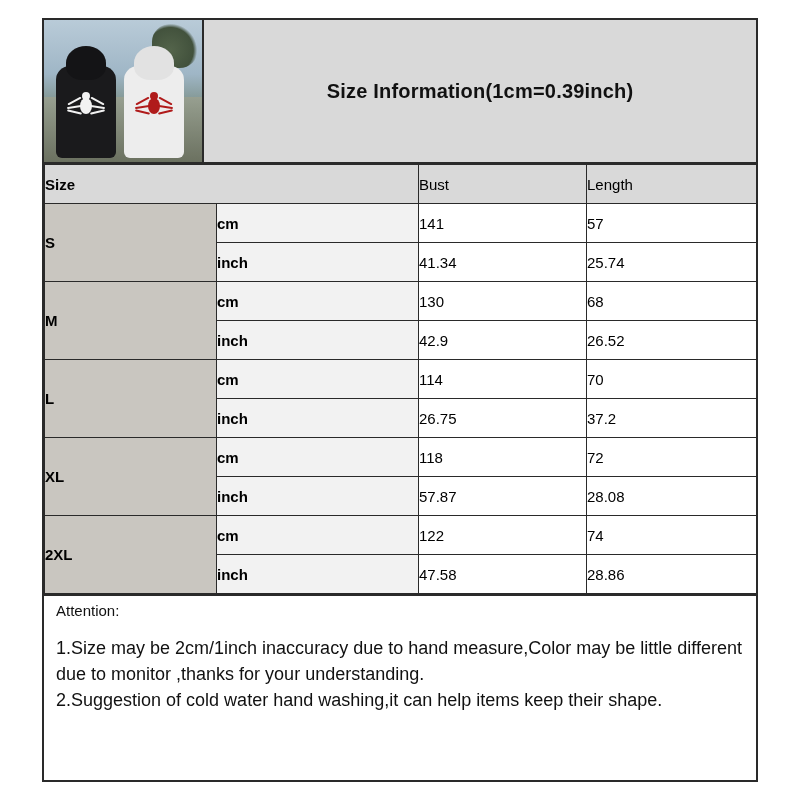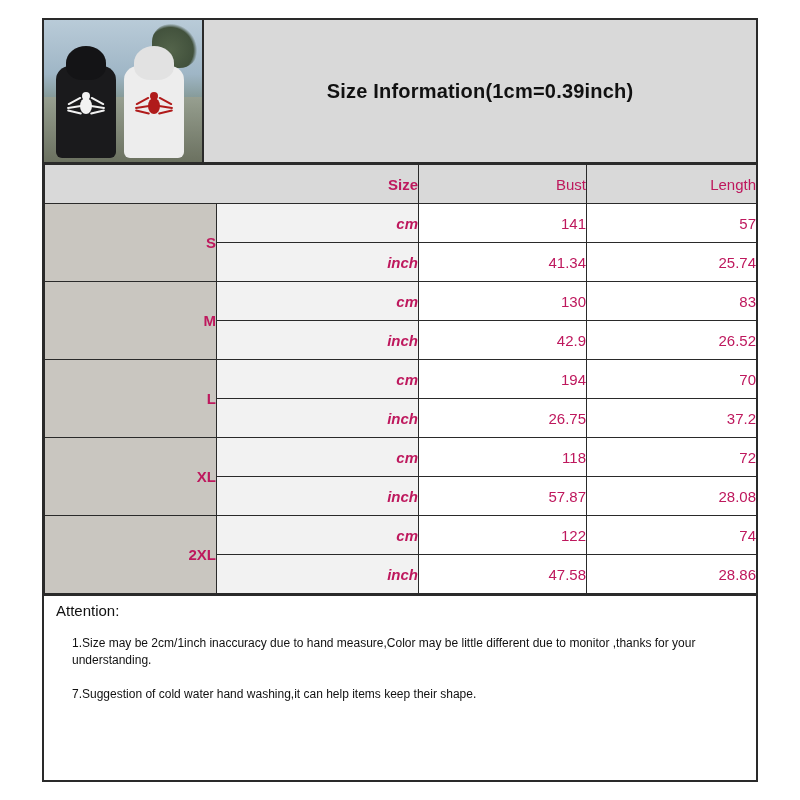--- a/index.html
+++ b/index.html
@@ -145,23 +145,23 @@
     letter-spacing: .2px;
   }
   
   table.size-table {
     border-collapse: collapse;
     width: 100%;
     table-layout: fixed;
   }
   table.size-table td {
     border: 1px solid #2a2a2a;
-    text-align: right;
+    text-align: left;
     font-size: 15px;
-    color: #be185d;
+    color: #000000;
     padding: 0;
     height: 38px;
   }
   .col-size  { width: 172px; }
   .col-unit  { width: 202px; }
   .col-bust  { width: 168px; }
   .col-len   { width: 170px; }
 
   .hdr-size {
     background: #d9d9d9;
@@ -176,41 +176,40 @@
   }
   .size-cell {
     background: #c9c6c0;
     font-size: 16px;
     font-weight: bold;
   }
   .unit-cell {
     background: #f2f2f2;
     font-weight: bold;
     font-size: 14px;
-    font-style: italic;
   }
   .val-cell {
     background: #ffffff;
     font-size: 15px;
   }
   
   .attention {
     flex: 1;
     border-top: 2px solid #2a2a2a;
     padding: 6px 10px 8px 12px;
     box-sizing: border-box;
     background: #ffffff;
   }
   .attention .att-title {
     font-size: 15px;
     margin-bottom: 16px;
   }
   .attention p {
-    margin: 16px;
-    font-size: 12px;
+    margin: 0;
+    font-size: 18px;
     line-height: 1.45;
   }
 </style>
 </head>
 <body>
 
 <div class="page">
   <div class="sheet">
 
     <div class="header-band">
@@ -276,32 +275,32 @@
         <tr>
           <td class="unit-cell">inch</td>
           <td class="val-cell">41.34</td>
           <td class="val-cell">25.74</td>
         </tr>
 
         <tr>
           <td class="size-cell" rowspan="2">M</td>
           <td class="unit-cell">cm</td>
           <td class="val-cell">130</td>
-          <td class="val-cell">83</td>
+          <td class="val-cell">68</td>
         </tr>
         <tr>
           <td class="unit-cell">inch</td>
           <td class="val-cell">42.9</td>
           <td class="val-cell">26.52</td>
         </tr>
 
         <tr>
           <td class="size-cell" rowspan="2">L</td>
           <td class="unit-cell">cm</td>
-          <td class="val-cell">194</td>
+          <td class="val-cell">114</td>
           <td class="val-cell">70</td>
         </tr>
         <tr>
           <td class="unit-cell">inch</td>
           <td class="val-cell">26.75</td>
           <td class="val-cell">37.2</td>
         </tr>
 
         <tr>
           <td class="size-cell" rowspan="2">XL</td>
@@ -325,17 +324,17 @@
           <td class="unit-cell">inch</td>
           <td class="val-cell">47.58</td>
           <td class="val-cell">28.86</td>
         </tr>
       </tbody>
     </table>
 
     <div class="attention">
       <div class="att-title">Attention:</div>
       <p>1.Size may be 2cm/1inch inaccuracy due to hand measure,Color may be little different due to monitor ,thanks for your understanding.</p>
-      <p>7.Suggestion of cold water hand washing,it can help items keep their shape.</p>
+      <p>2.Suggestion of cold water hand washing,it can help items keep their shape.</p>
     </div>
 
   </div>
 </div>
 
 </body></html>

